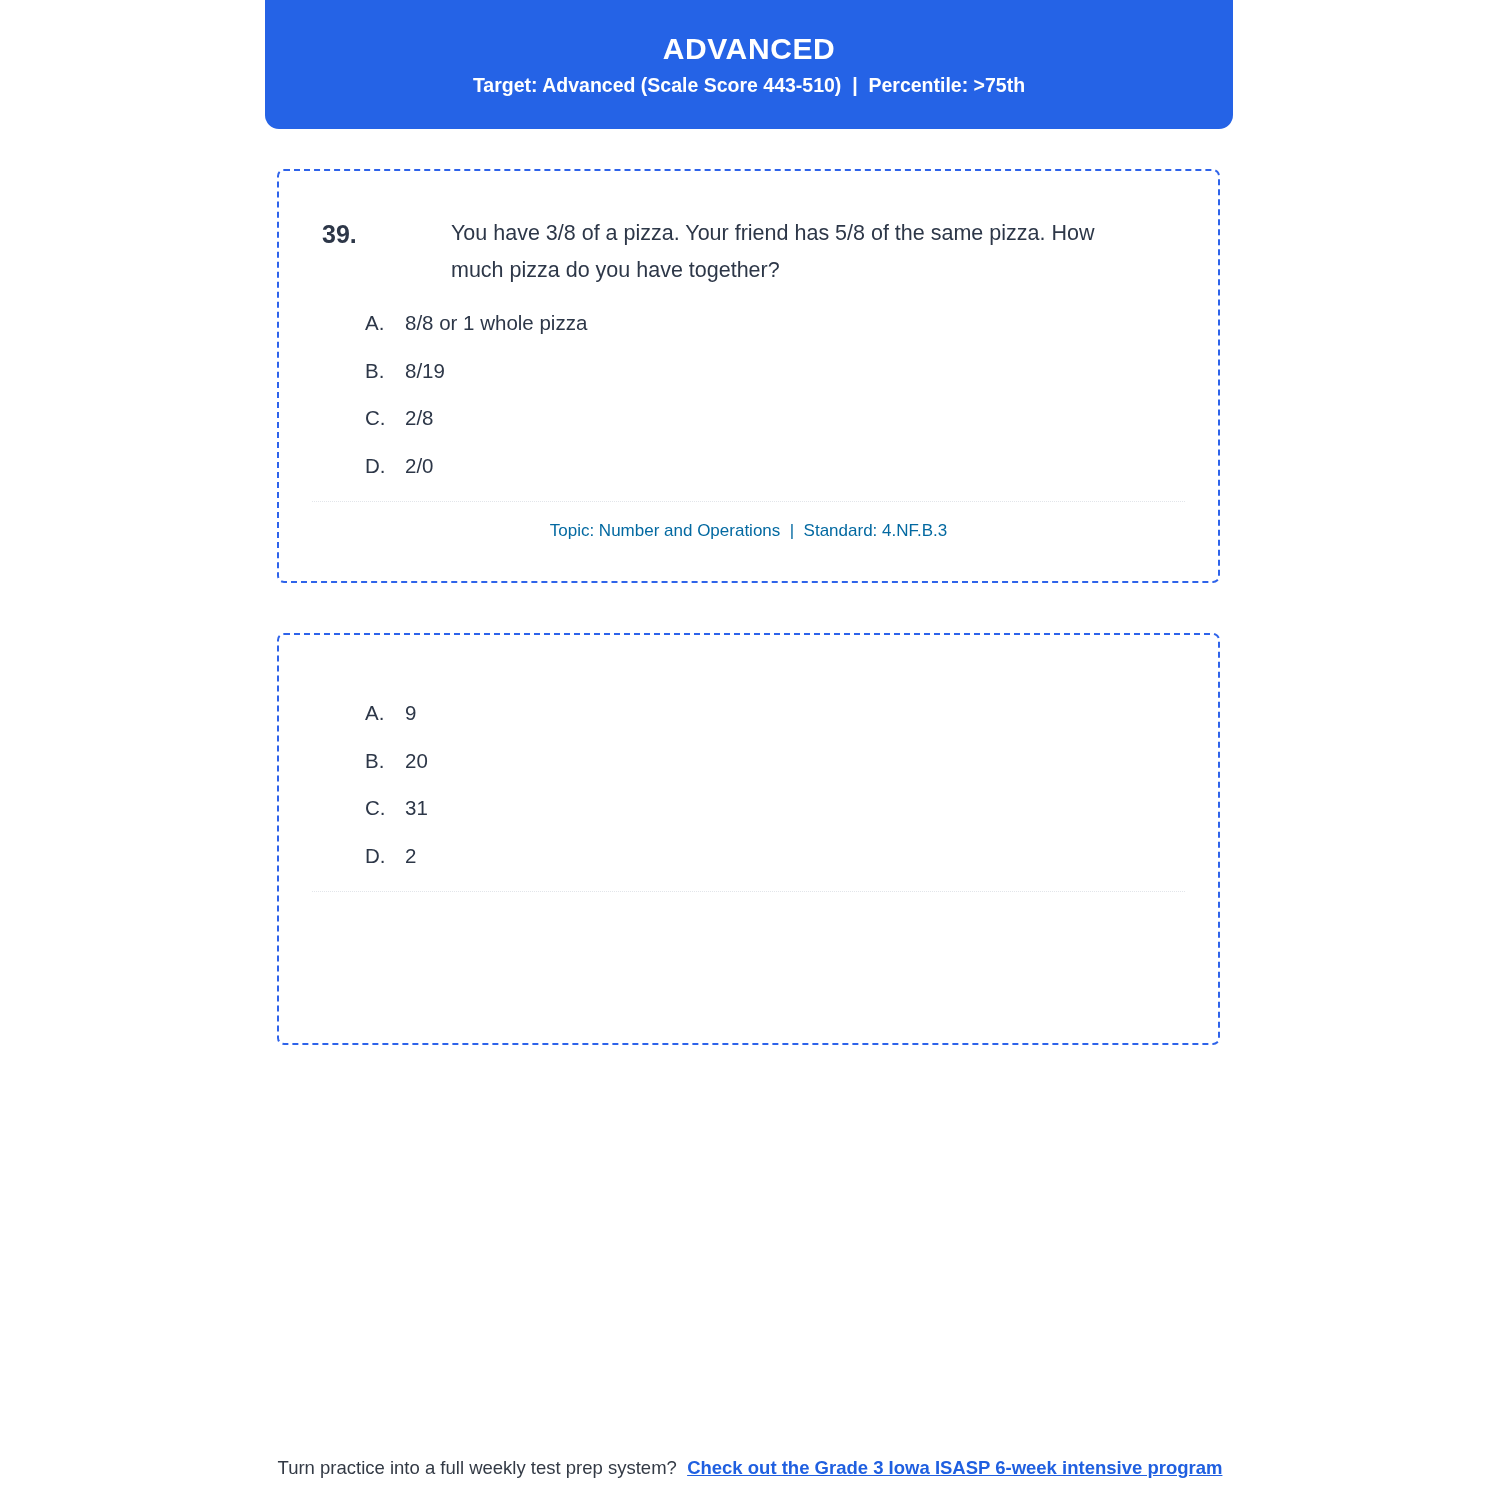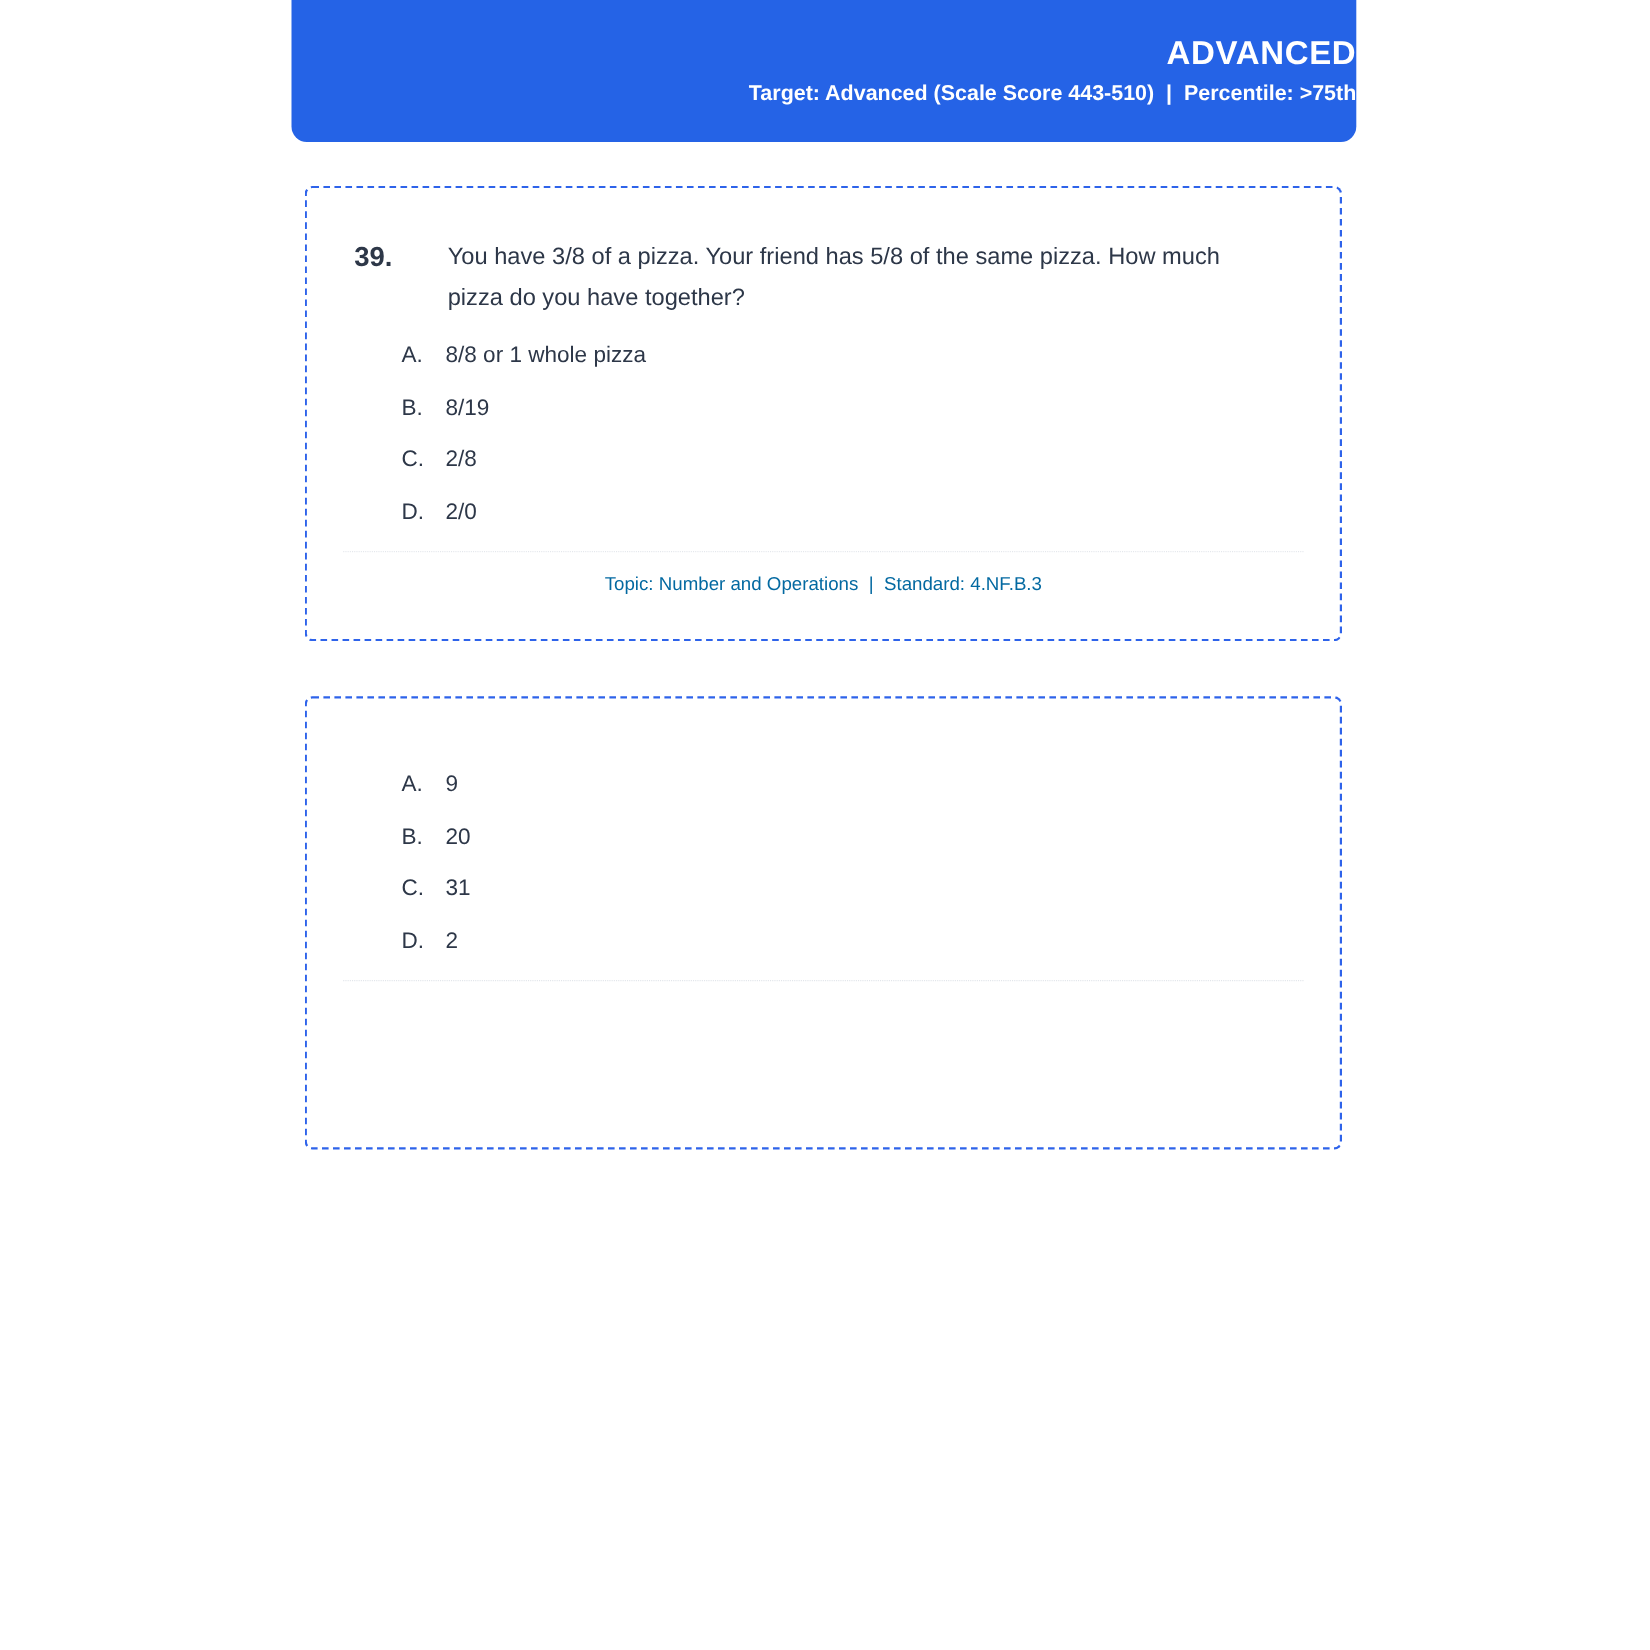--- a/index.html
+++ b/index.html
@@ -27,21 +27,21 @@
     position: absolute;
     left: 265px;
     top: 0px;
     width: 968px;
     height: 129px;
     background: #2563e6;
     border-bottom-left-radius: 14px;
     border-bottom-right-radius: 14px;
     display: flex;
     flex-direction: column;
-    align-items: flex-end;
+    align-items: center;
     justify-content: center;
     gap: 12px;
   }
   .banner-title {
     color: #ffffff;
     font-size: 30px;
     font-weight: bold;
     letter-spacing: 0.6px;
     line-height: 1;
   }
@@ -62,20 +62,21 @@
     border-radius: 7px;
     background: #ffffff;
   }
   #qcard-0 { top: 169px; height: 414px; }
   #qcard-1 { top: 633px; height: 412px; }
 
   .qrow {
     display: flex;
     align-items: flex-start;
     padding: 0;
+    gap: 44px;
   }
   .qnum {
     width: 88px;
     flex: 0 0 88px;
     text-align: left;
     padding-left: 43px;
     font-size: 25px;
     font-weight: bold;
     color: #2d3748;
     line-height: 1.55;
@@ -197,14 +198,18 @@
         </div>
         <div class="option">
           <span class="opt-letter">D.</span>
           <span class="opt-text">2</span>
         </div>
       </div>
       <div class="qmeta-divider"></div>
     </div>
   </div>
 
+  <div class="footer">
+    <span>Turn practice into a full weekly test prep system?</span>
+    <span>&nbsp;</span><a class="footer-link">Check out the Grade 3 Iowa ISASP 6-week intensive program</a>
+  </div>
 
 </div>
 
 </body></html>

